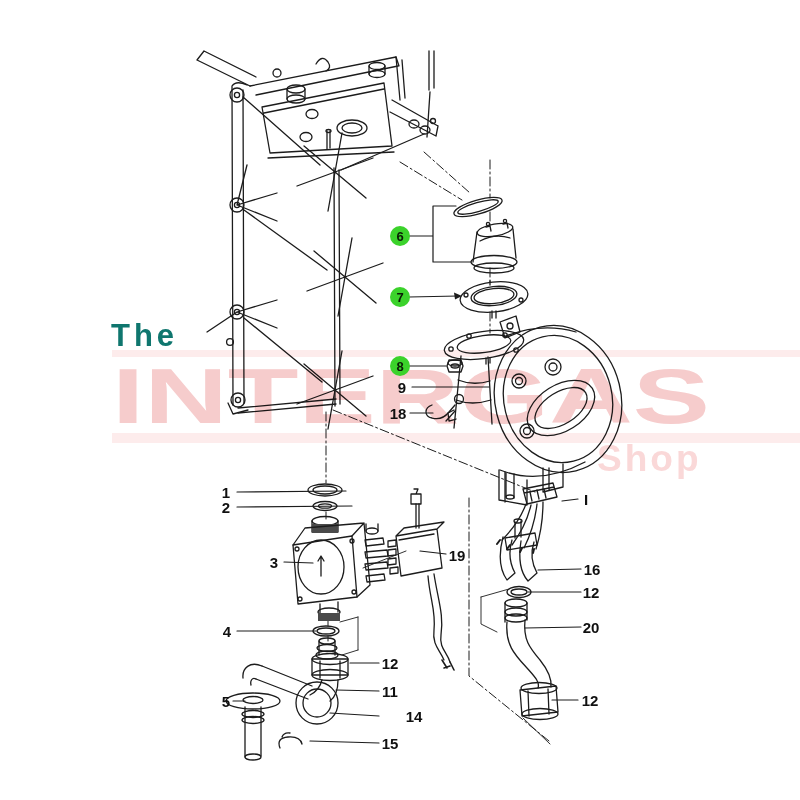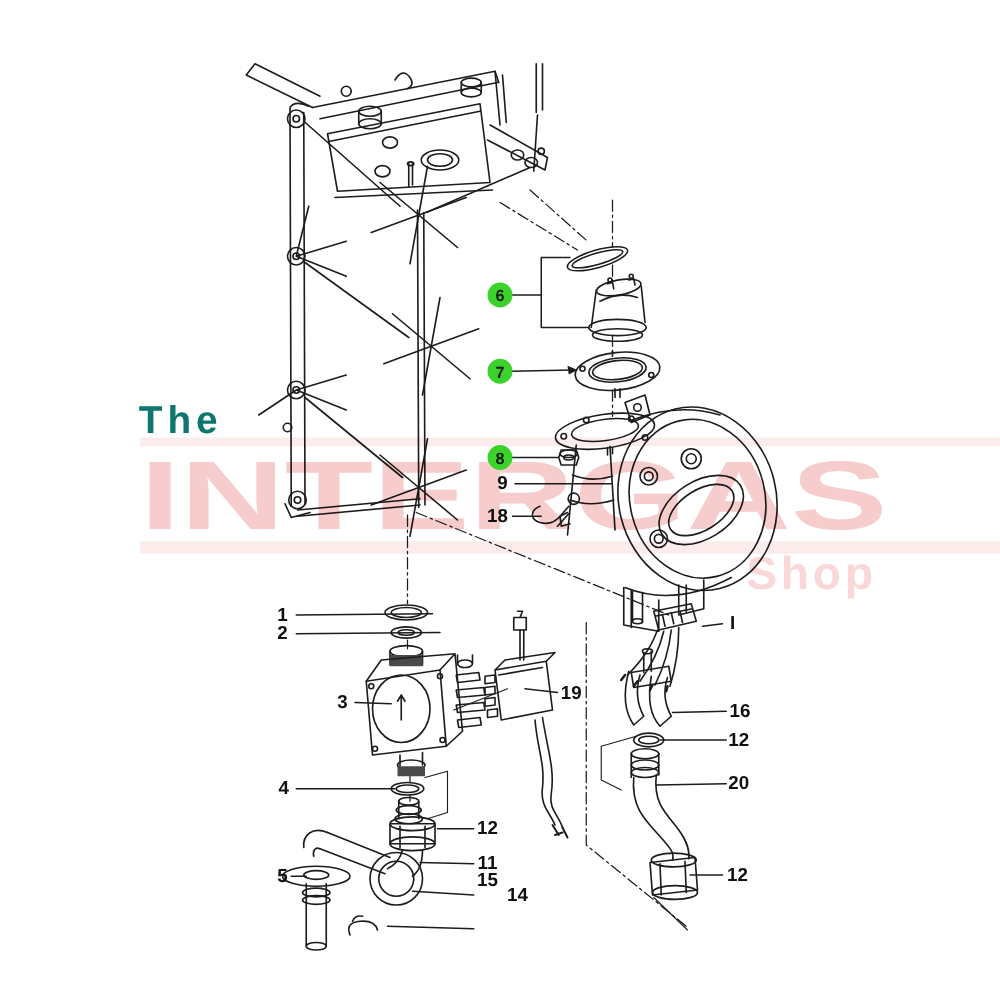--- a/index.html
+++ b/index.html
@@ -291,20 +291,20 @@
   <div class="callout" style="left:226px;top:701px">5</div>
   <div class="callout hl" style="left:400px;top:236px">6</div>
   <div class="callout hl" style="left:400px;top:297px">7</div>
   <div class="callout hl" style="left:400px;top:366px">8</div>
   <div class="callout" style="left:402px;top:387px">9</div>
   <div class="callout" style="left:398px;top:413px">18</div>
   <div class="callout" style="left:457px;top:555px">19</div>
   <div class="callout" style="left:390px;top:663px">12</div>
   <div class="callout" style="left:390px;top:691px">11</div>
   <div class="callout" style="left:414px;top:716px">14</div>
-  <div class="callout" style="left:390px;top:704px">15</div>
+  <div class="callout" style="left:390px;top:743px">15</div>
   <div class="callout" style="left:586px;top:499px">I</div>
   <div class="callout" style="left:592px;top:569px">16</div>
   <div class="callout" style="left:591px;top:592px">12</div>
   <div class="callout" style="left:591px;top:627px">20</div>
   <div class="callout" style="left:590px;top:700px">12</div>
 
 </div>
 
 </body></html>

